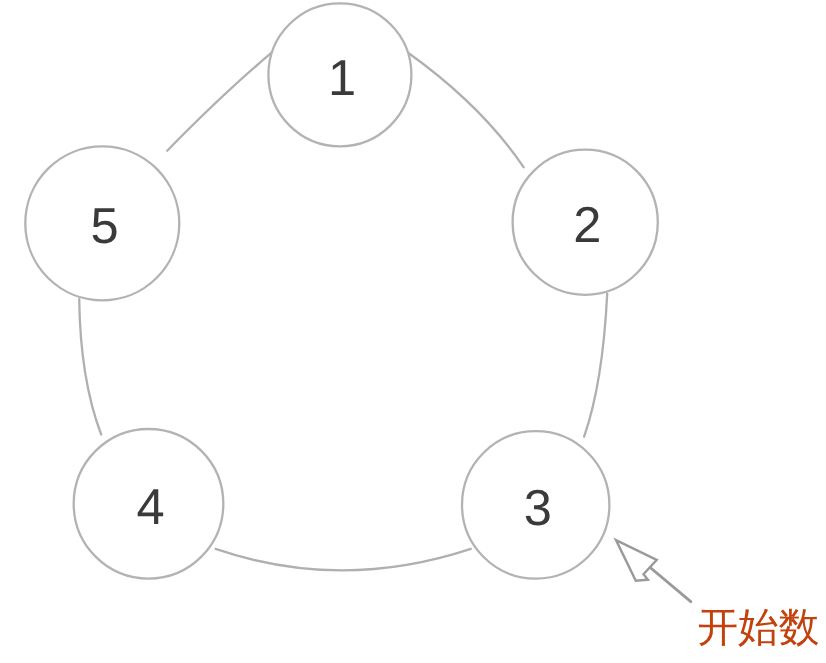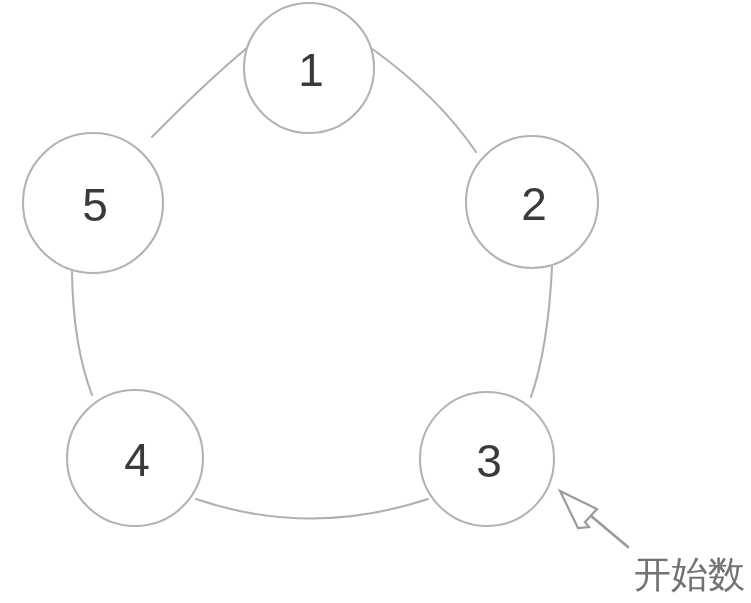--- a/index.html
+++ b/index.html
@@ -103,16 +103,16 @@
     </g>
 
     <g>
       <line class="annot-line" x1="628" y1="547" x2="584" y2="510"></line>
       <polygon class="annot-head" points="560,491 597,509 585,522 589,527 578,528"></polygon>
     </g>
 
   </svg>
 
   <div style="position:absolute; left:634px; top:556px; line-height:1;">
-    <span style="font-family:Liberation Serif, serif; font-size:37px; color:#737373; white-space:nowrap;">开始数</span>
+    <span style="font-family:Liberation Mono, monospace; font-size:37px; color:#c2410c; white-space:nowrap;">开始数</span>
   </div>
 
 </div>
 
 </body></html>

